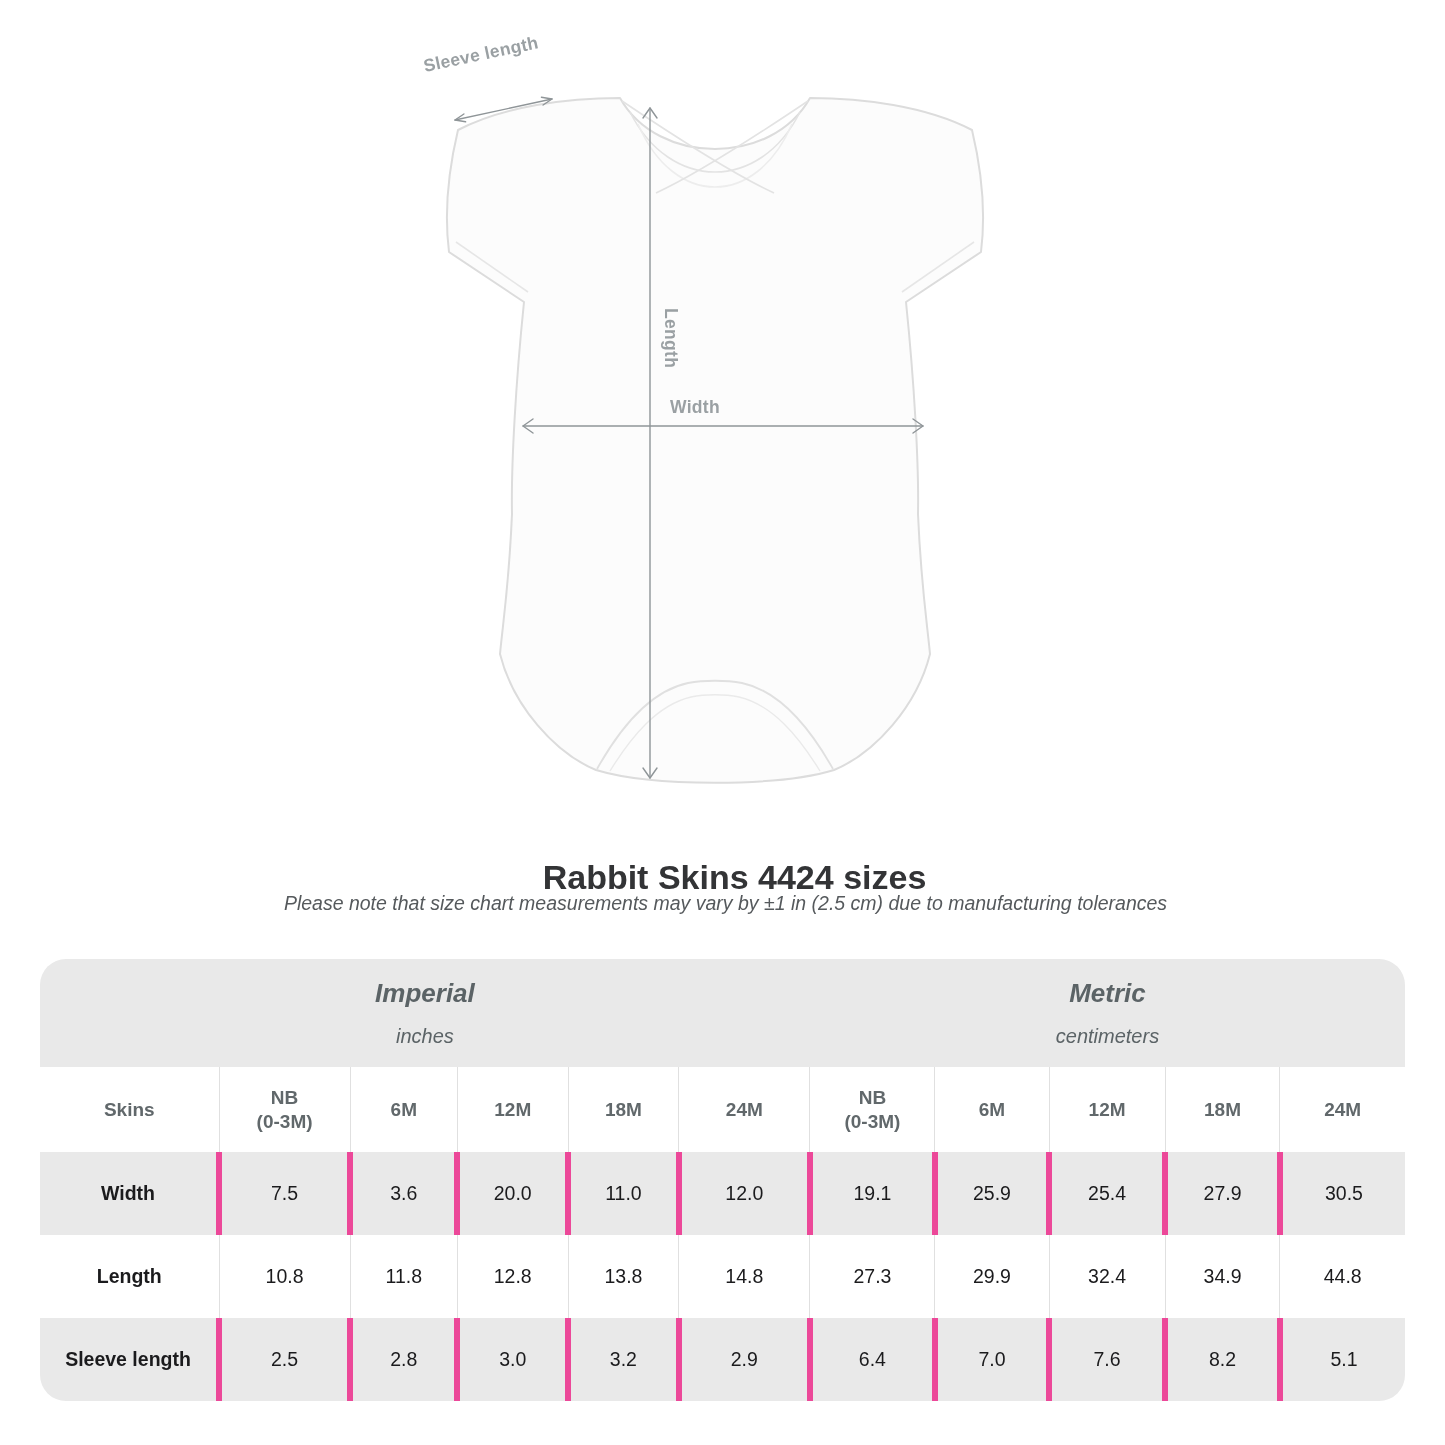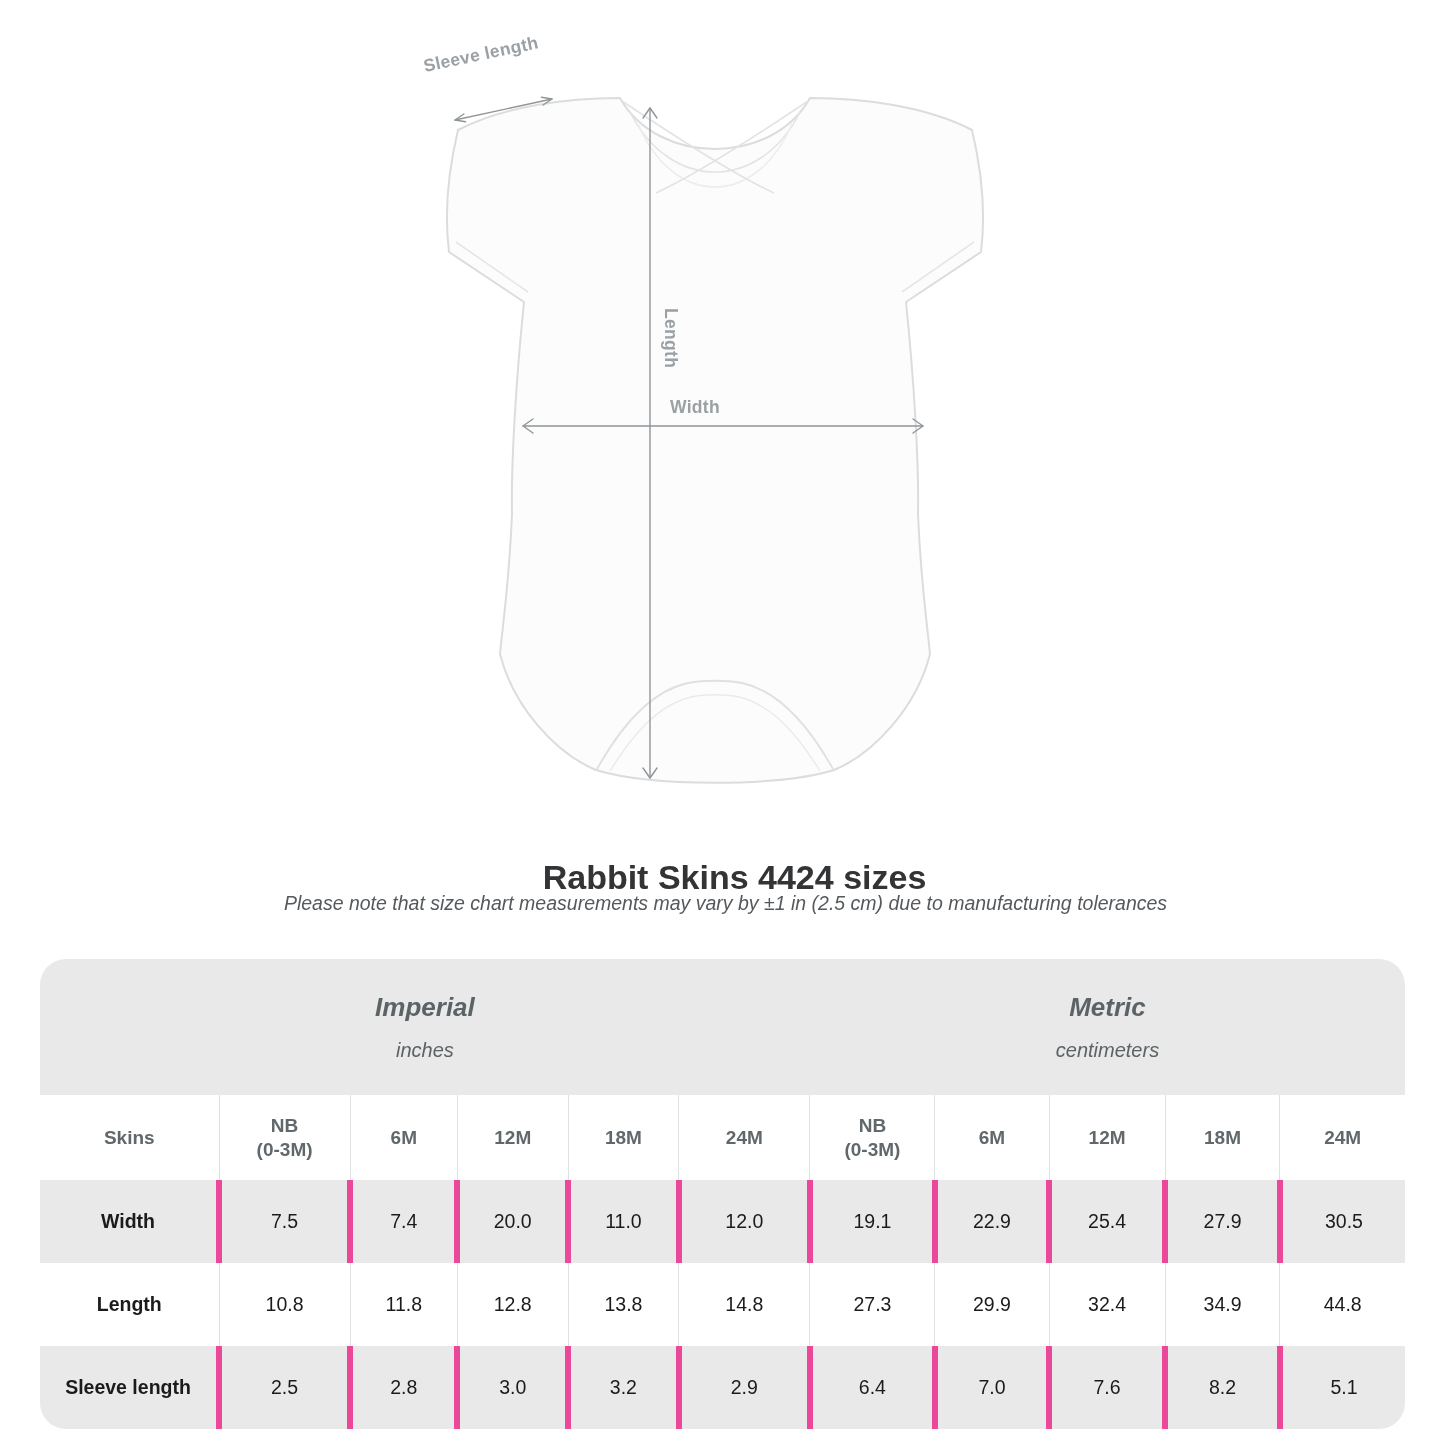--- a/index.html
+++ b/index.html
@@ -26,21 +26,21 @@
     position:absolute;left:3px;top:892px;width:100%;text-align:center;
     font-size:19.5px;font-style:italic;color:#55595c;margin:0;
   }
   
   .table-wrap{
     position:absolute;left:40px;top:959px;width:1365px;
     border-radius:26px;overflow:hidden;
   }
   table.sizes{width:100%;border-collapse:collapse;table-layout:fixed;}
   table.sizes td{text-align:center;vertical-align:middle;padding:0;}
-  tr.band td{background:#e9e9e9;height:136px;}
+  tr.band td{background:#e9e9e9;height:108px;}
   .unit-name{font-size:26px;font-weight:bold;font-style:italic;color:#5b6366;}
   .unit-sub{font-size:20px;font-style:italic;color:#5b6366;margin-top:16px;}
   tr.cols td{background:#ffffff;height:85px;}
   .colhead,.rowlab{
     font-size:19px;font-weight:bold;color:#61686b;
     white-space:pre-line;line-height:1.25;
   }
   tr.data td{height:83px;font-size:19.5px;color:#1b1b1d;}
   tr.data.gray td{background:#e9e9e9;}
   tr.data.white td{background:#ffffff;}
@@ -154,26 +154,26 @@
           <td class="colhead">NB
 (0-3M)</td>
           <td class="colhead">6M</td>
           <td class="colhead">12M</td>
           <td class="colhead">18M</td>
           <td class="colhead">24M</td>
         </tr>
         <tr class="data gray">
           <td class="rowlab">Width</td>
           <td>7.5</td>
-          <td>7.4</td>
+          <td>3.6</td>
           <td>20.0</td>
           <td>11.0</td>
           <td>12.0</td>
           <td>19.1</td>
-          <td>22.9</td>
+          <td>25.9</td>
           <td>25.4</td>
           <td>27.9</td>
           <td>30.5</td>
         </tr>
         <tr class="data white">
           <td class="rowlab">Length</td>
           <td>10.8</td>
           <td>11.8</td>
           <td>12.8</td>
           <td>13.8</td>

